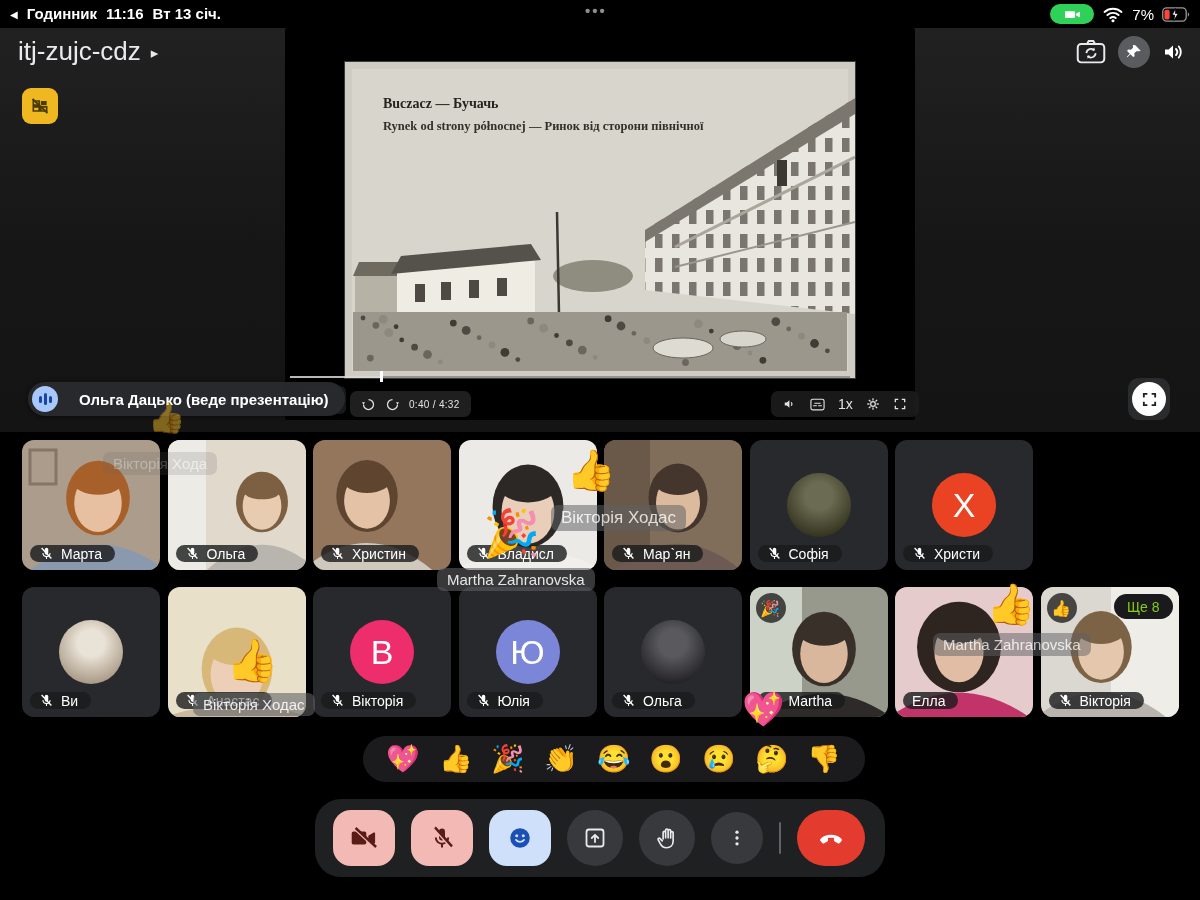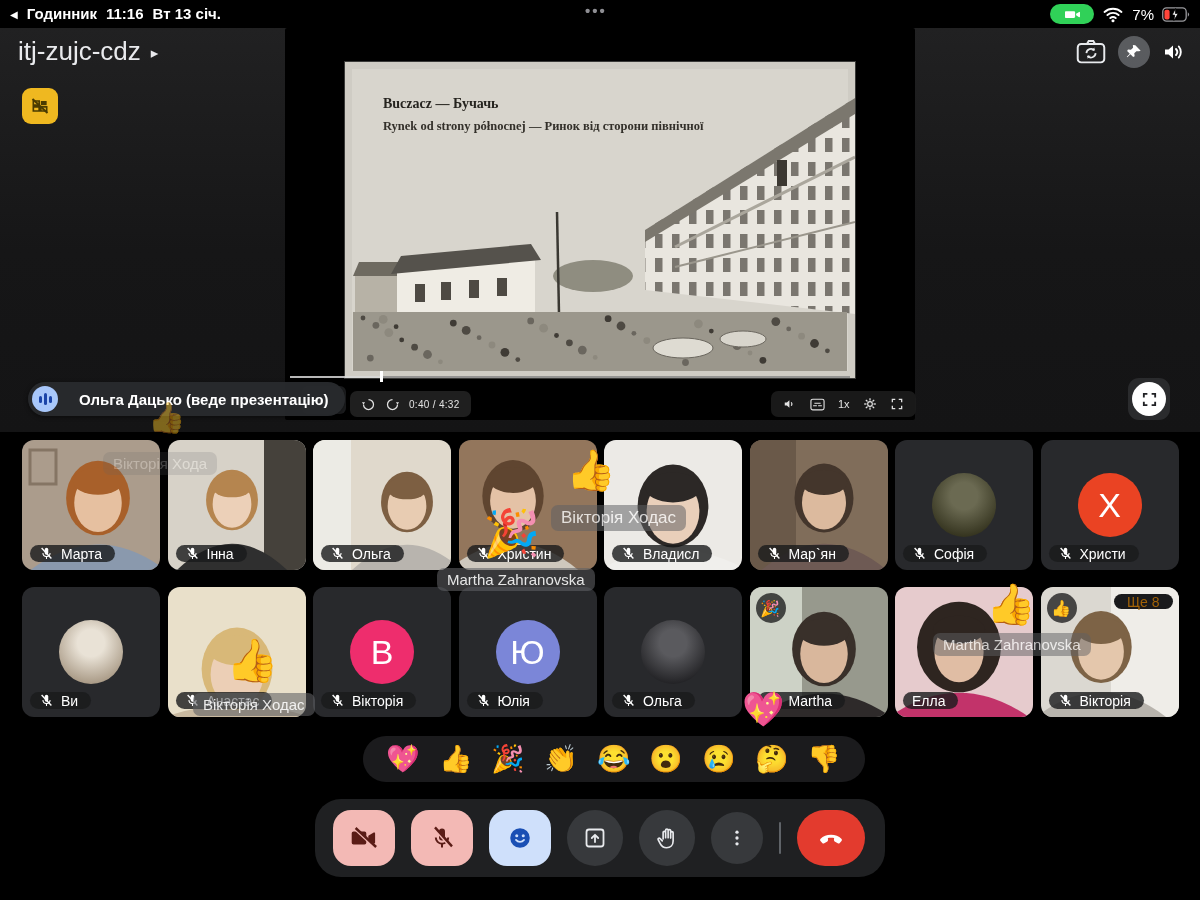--- a/index.html
+++ b/index.html
@@ -26,21 +26,21 @@
   #gridoff{left:22px;top:88px;width:36px;height:36px;border-radius:9px;background:#efb820;display:flex;align-items:center;justify-content:center;}
   
   #progress{left:290px;top:376px;width:560px;height:2px;background:#8a8a8a;opacity:.85;}
   #progress .played{position:absolute;left:0;top:0;height:2px;background:#d9d9d9;}
   #scrubber{left:380px;top:371px;width:2.5px;height:11px;background:#fff;}
   #plleft{left:350px;top:391px;height:26px;border-radius:7px;background:rgba(34,34,34,.92);
           display:flex;align-items:center;gap:9px;padding:0 11px;}
   #plleft .ptime{font-size:10px;color:#e3e3e3;letter-spacing:.3px;}
   #plright{left:771px;top:391px;height:26px;border-radius:7px;background:rgba(28,28,28,.9);
            display:flex;align-items:center;gap:13px;padding:0 12px;}
-  #plright .speed{font-size:11px;color:#e3e3e3;}
+  #plright .speed{font-size:14px;color:#e3e3e3;}
   #presenter{left:28px;top:382px;height:34px;border-radius:17px;background:rgba(40,42,45,.95);
              display:flex;align-items:center;gap:9px;padding:0 16px 0 4px;box-shadow:0 1px 4px rgba(0,0,0,.5);}
   #presenter .audio-dot{width:26px;height:26px;border-radius:50%;background:#a8c7fa;display:flex;align-items:center;justify-content:center;gap:2px;}
   #presenter .audio-dot i{display:block;width:3px;border-radius:2px;background:#1b44a8;}
   #presenter .ptxt{font-size:15px;font-weight:600;color:#fff;margin-left:12px;}
   #remnant{left:302px;top:386px;width:44px;height:28px;border-radius:6px;background:#1c1d1f;}
   #remnant i{position:absolute;display:block;width:2.5px;background:#cfcfcf;bottom:8px;border-radius:1px;}
   #stagefs{left:1128px;top:378px;width:42px;height:42px;border-radius:11px;background:#2a2b2d;
            display:flex;align-items:center;justify-content:center;}
   #stagefs .wc{width:34px;height:34px;border-radius:50%;background:#fff;display:flex;align-items:center;justify-content:center;}
@@ -51,22 +51,22 @@
   .tile>svg.scene{position:absolute;left:0;top:0;}
   .avatar-wrap{position:absolute;inset:0;display:flex;align-items:center;justify-content:center;}
   .avatar-letter{width:64px;height:64px;border-radius:50%;display:flex;align-items:center;justify-content:center;
                  font-size:34px;font-weight:500;color:#fff;}
   .avatar-photo{width:64px;height:64px;border-radius:50%;}
   .pill{position:absolute;left:8px;bottom:8px;max-width:123px;height:17px;border-radius:16px;background:rgba(25,26,28,.8);
         display:flex;align-items:center;gap:7px;padding:0 13px 0 9px;font-size:14px;font-weight:500;color:#fff;
         white-space:nowrap;overflow:hidden;}
   .corner-badge{position:absolute;left:6px;top:6px;width:30px;height:30px;border-radius:50%;background:rgba(12,12,14,.72);
                 display:flex;align-items:center;justify-content:center;font-size:16px;}
-  .more-badge{position:absolute;right:6px;top:7px;height:15px;border-radius:16px;background:rgba(8,8,10,.92);
-              display:flex;align-items:center;padding:0 13px;font-size:14px;font-weight:500;color:#a16207;}
+  .more-badge{position:absolute;right:6px;top:7px;height:25px;border-radius:16px;background:rgba(8,8,10,.92);
+              display:flex;align-items:center;padding:0 13px;font-size:14px;font-weight:500;color:#84cc16;}
   
   .ov-emoji{position:absolute;line-height:1;z-index:30;pointer-events:none;}
   .ov-label{position:absolute;z-index:31;background:rgba(95,97,100,.62);border-radius:7px;padding:3px 10px;
             color:#f2f2f2;white-space:nowrap;pointer-events:none;}
   
   #reactbar{left:363px;top:736px;width:474px;height:46px;border-radius:23px;background:#1b1b1d;
             display:flex;align-items:center;justify-content:space-around;padding:0 14px;z-index:20;}
   #reactbar button{background:none;border:0;font-size:27px;line-height:1;cursor:pointer;padding:0;}
   
   #controls{left:315px;top:799px;width:570px;height:78px;border-radius:26px;background:#1f2022;
@@ -301,39 +301,20 @@
   <rect x="9.2" y="2.8" width="5.6" height="11" rx="2.8" fill="#fff"></rect>
   <path d="M6.3 11.3a5.7 5.7 0 0 0 11.4 0" fill="none" stroke="#fff" stroke-width="1.7"></path>
   <line x1="12" y1="17.2" x2="12" y2="20.6" stroke="#fff" stroke-width="1.7"></line>
   <line x1="4.2" y1="3.2" x2="19.8" y2="20" stroke="#fff" stroke-width="2.2"></line>
         </svg>
         <span>Марта</span>
       </div>
     </div>
     <div class="tile">
       <svg class="scene" viewBox="0 0 138 130" width="138" height="130" preserveAspectRatio="none">
-    <rect width="138" height="130" fill="#d7d2c8"></rect>
-        <rect x="96" y="0" width="42" height="130" fill="#45413b"></rect>
-    <path d="M 6.799999999999997 132 Q 64 75.4 121.2 132 Z" fill="#2f2f2f"></path>
-    <ellipse cx="64" cy="60" rx="25.959999999999997" ry="30.36" fill="#b5854f"></ellipse>
-    <ellipse cx="64" cy="63.96" rx="19.36" ry="23.76" fill="#ecd0b8"></ellipse>
-    <ellipse cx="64" cy="46.36" rx="20.46" ry="11" fill="#b5854f"></ellipse>
-  </svg>
-      <div class="pill">
-        <svg width="15" height="15" viewBox="0 0 24 24">
-  <rect x="9.2" y="2.8" width="5.6" height="11" rx="2.8" fill="#fff"></rect>
-  <path d="M6.3 11.3a5.7 5.7 0 0 0 11.4 0" fill="none" stroke="#fff" stroke-width="1.7"></path>
-  <line x1="12" y1="17.2" x2="12" y2="20.6" stroke="#fff" stroke-width="1.7"></line>
-  <line x1="4.2" y1="3.2" x2="19.8" y2="20" stroke="#fff" stroke-width="2.2"></line>
-        </svg>
-        <span>Інна</span>
-      </div>
-    </div>
-    <div class="tile">
-      <svg class="scene" viewBox="0 0 138 130" width="138" height="130" preserveAspectRatio="none">
     <rect width="138" height="130" fill="#e0d9cc"></rect>
         <rect x="0" y="0" width="38" height="130" fill="#ecebe5"></rect>
     <path d="M 36.8 132 Q 94 77.4 151.2 132 Z" fill="#b8b4ae"></path>
     <ellipse cx="94" cy="62" rx="25.959999999999997" ry="30.36" fill="#7d5f42"></ellipse>
     <ellipse cx="94" cy="65.96" rx="19.36" ry="23.76" fill="#e8ccb2"></ellipse>
     <ellipse cx="94" cy="48.36" rx="20.46" ry="11" fill="#7d5f42"></ellipse>
   </svg>
       <div class="pill">
         <svg width="15" height="15" viewBox="0 0 24 24">
   <rect x="9.2" y="2.8" width="5.6" height="11" rx="2.8" fill="#fff"></rect>

